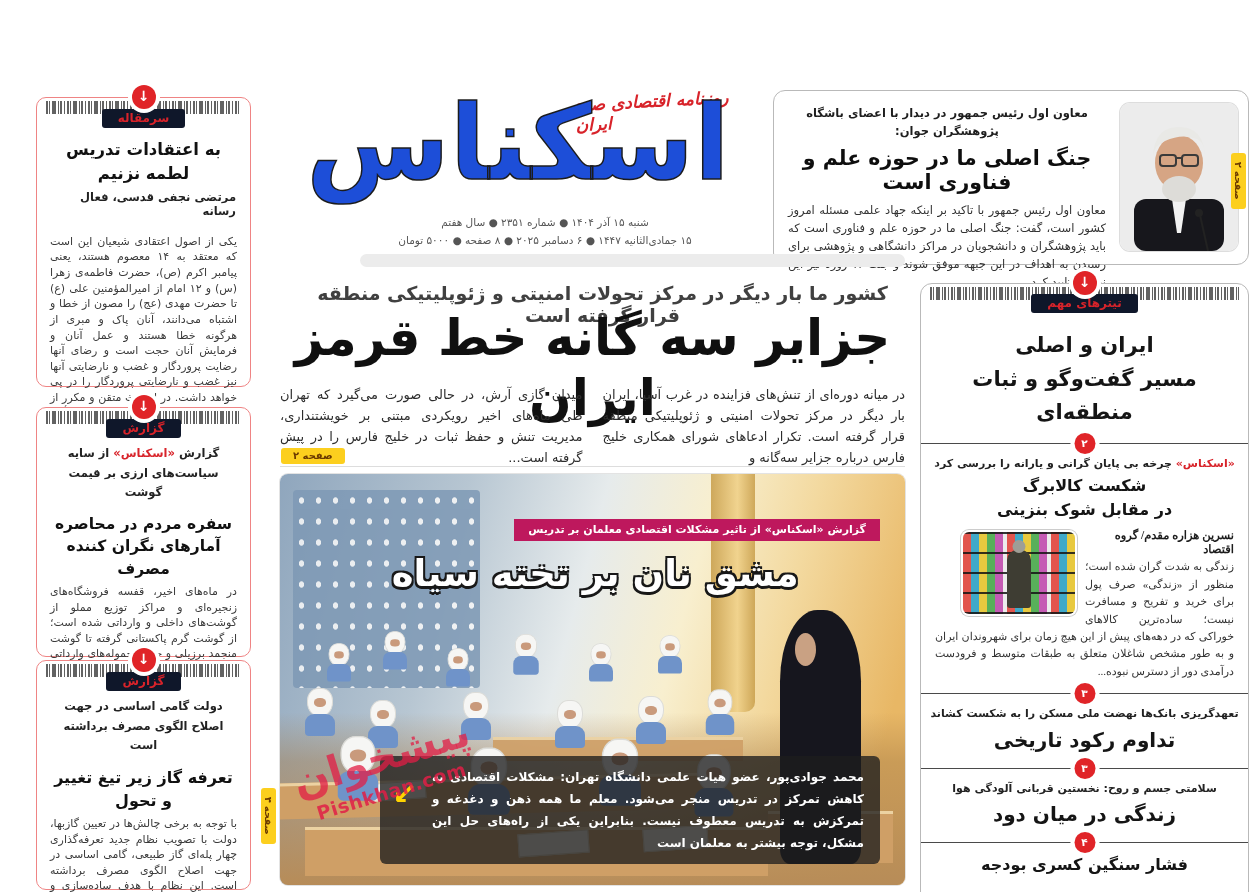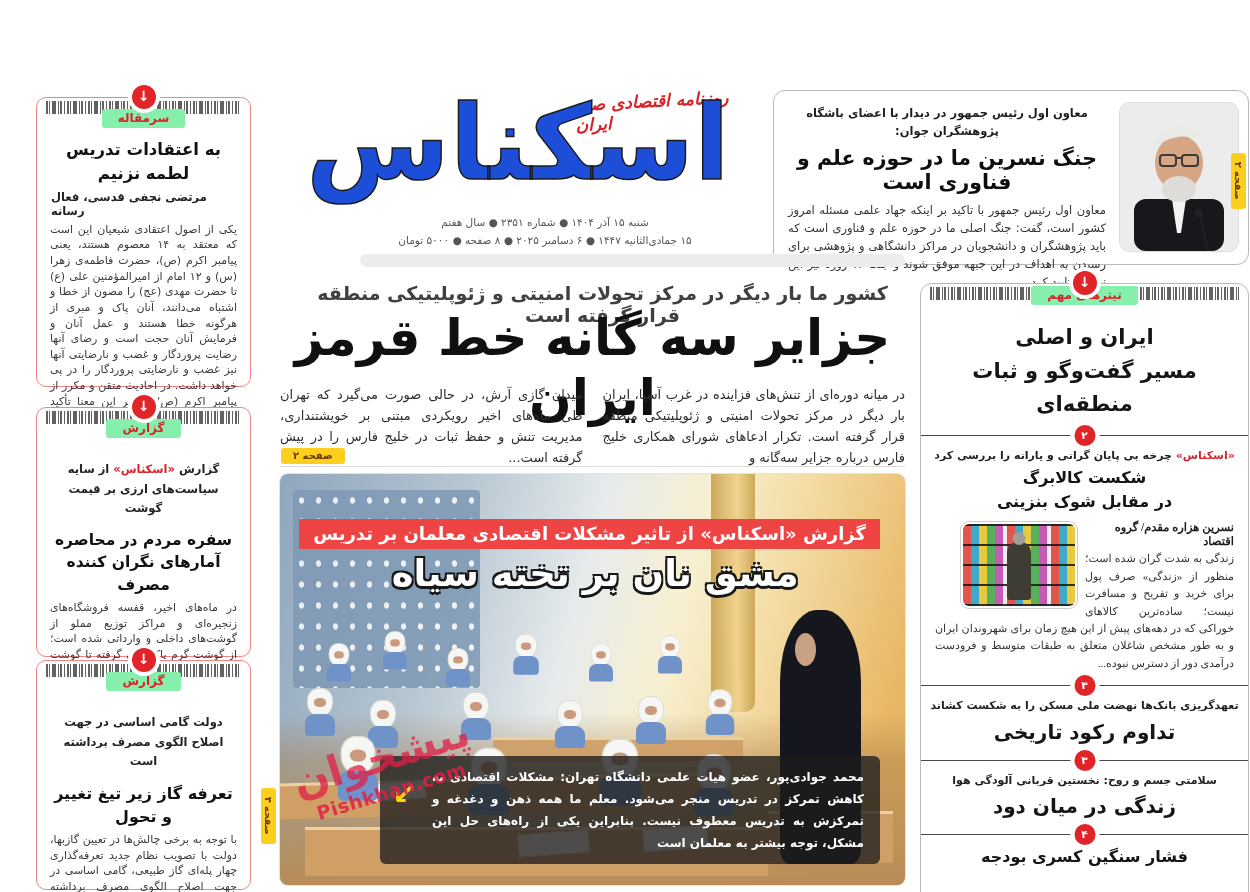--- a/index.html
+++ b/index.html
@@ -10,26 +10,26 @@
   
   .side-box{position:absolute;background:#fff;border:1.6px solid #ef8484;border-radius:10px;}
   .graybox{position:absolute;background:#fff;border:1.3px solid #b9b9b9;border-radius:12px;}
   .barcode{position:absolute;top:3px;left:9px;right:9px;height:13px;opacity:.75;
      background-image:repeating-linear-gradient(90deg,#2e2e2e 0 1px,transparent 1px 3px),
                       repeating-linear-gradient(90deg,#2e2e2e 0 2px,transparent 2px 7px);}
   .circle-arrow{position:absolute;top:-13px;left:50%;transform:translateX(-50%);
      width:24px;height:24px;border-radius:50%;background:#e02428;color:#fff;
      font-size:14px;font-weight:bold;text-align:center;line-height:23px;
      box-shadow:0 0 0 4px #fff;z-index:3;}
-  .badge{position:relative;display:inline-block;background:#86efac;color:#d8232a;
+  .badge{position:relative;display:inline-block;background:#0f172a;color:#d8232a;
      font-size:12px;font-weight:bold;padding:2px 16px 3px;border-radius:3px;z-index:2;}
   .badge-row{text-align:center;margin-top:9px;}
   .sb-title{font-size:16.5px;font-weight:900;color:#111;text-align:center;margin:10px 10px 4px;line-height:1.45;}
-  .sb-kicker{font-size:11.5px;font-weight:bold;color:#222;text-align:center;margin:22px 12px 0;line-height:1.7;}
-  .sb-byline{font-size:11.5px;font-weight:bold;color:#222;text-align:left;margin:2px 14px 4px;}
+  .sb-kicker{font-size:11.5px;font-weight:bold;color:#222;text-align:center;margin:6px 12px 0;line-height:1.7;}
+  .sb-byline{font-size:11.5px;font-weight:bold;color:#222;text-align:right;margin:2px 14px 16px;}
   .sb-body{font-size:11px;color:#3a3a3a;text-align:justify;line-height:1.42;margin:2px 13px;}
   .sb-footer{font-size:10.5px;font-weight:bold;color:#d8232a;text-align:center;margin-top:5px;}
   .sb-footer::before{content:"■ ";font-size:7px;vertical-align:2px;}
   .brand-red{color:#d8232a;}
 
   
   .tagline{left:575px;top:90px;width:195px;color:#d8232a;font-weight:bold;font-style:italic;
      font-size:17px;text-align:left;transform:rotate(-3deg);}
   .logo{left:268px;top:78px;width:500px;text-align:center;font-size:104px;line-height:1.25;
      font-weight:900;color:#1d4ed8;-webkit-text-stroke:1.5px #1c1c1c;letter-spacing:-2px;}
@@ -69,21 +69,21 @@
   .book{position:absolute;background:#f6f2e8;border:1px solid #d8cbb2;transform:rotate(-4deg);}
   .teacher{position:absolute;right:7%;bottom:5%;width:13%;height:62%;background:#16161e;
      border-radius:46% 46% 12% 12% / 28% 28% 6% 6%;}
   .teacher::after{content:"";position:absolute;left:18%;top:9%;width:26%;height:13%;
      background:#c9a183;border-radius:50%;}
   .kid{position:absolute;width:30px;height:52px;}
   .kid .scarf{width:24px;height:27px;margin:0 auto;background:#f6f6f4;border:1px solid #dcdcd8;
      border-radius:50% 50% 58% 58%;}
   .kid .scarf i{display:block;width:12px;height:9px;margin:9px auto 0;background:#c99a7c;border-radius:45%;}
   .kid .body{width:30px;height:22px;margin-top:-3px;background:#6f93c9;border-radius:9px 9px 4px 4px;}
-  .ph-banner{position:absolute;right:4%;top:11%;background:#ef4444;color:#fff;font-size:18px;
+  .ph-banner{position:absolute;right:4%;top:11%;background:#be185d;color:#fff;font-size:11px;
      font-weight:bold;padding:4px 14px 5px;}
   .ph-title{position:absolute;right:17%;top:19%;color:#fff;font-size:37px;font-weight:900;letter-spacing:-1px;
      text-shadow:-2px -2px 0 #181818,2px -2px 0 #181818,-2px 2px 0 #181818,2px 2px 0 #181818,0 3px 0 #181818;}
   .ph-caption{position:absolute;left:16%;right:4%;bottom:5%;background:rgba(30,30,30,.78);
      border-radius:6px;color:#fff;font-size:12px;font-weight:bold;line-height:1.85;
      padding:10px 16px 10px 52px;text-align:justify;}
   .ph-caption .arr{position:absolute;left:12px;top:10px;color:#ffd400;font-size:30px;font-weight:bold;}
   .wm{position:absolute;left:2%;bottom:20%;transform:rotate(-17deg);text-align:center;}
   .wm .fa{font-size:42px;font-weight:900;color:rgba(225,30,70,.75);}
   .wm .en{font-size:19px;font-weight:bold;color:rgba(225,30,70,.85);letter-spacing:.5px;}
@@ -135,21 +135,21 @@
         <rect x="40" y="52" width="16" height="11" rx="3" fill="none" stroke="#3a3a3a" stroke-width="2"></rect>
         <rect x="62" y="52" width="16" height="11" rx="3" fill="none" stroke="#3a3a3a" stroke-width="2"></rect>
         <line x1="56" y1="55" x2="62" y2="55" stroke="#3a3a3a" stroke-width="2"></line>
         <line x1="88" y1="148" x2="80" y2="112" stroke="#222" stroke-width="2"></line>
         <circle cx="79" cy="110" r="4" fill="#222"></circle>
       </svg>
     </div>
     <div class="abs vtag" style="right:2px;top:62px;">صفحه ۲</div>
     <div class="tr-text">
       <div class="tr-kicker">معاون اول رئیس جمهور در دیدار با اعضای باشگاه پژوهشگران جوان:</div>
-      <div class="tr-title">جنگ نسرین ما در حوزه علم و فناوری است</div>
+      <div class="tr-title">جنگ اصلی ما در حوزه علم و فناوری است</div>
       <div class="tr-body">معاون اول رئیس جمهور با تاکید بر اینکه جهاد علمی مسئله امروز کشور است، گفت: جنگ اصلی ما در حوزه علم و فناوری است که باید پژوهشگران و دانشجویان در مراکز دانشگاهی و پژوهشی برای رسیدن به اهداف در این جبهه موفق شوند و جنگ ۱۲ روزه نیز این نظر را تایید کرد...</div>
     </div>
   </div>
 
   <div class="abs graystrip"></div>
   <div class="abs lead-kicker">کشور ما بار دیگر در مرکز تحولات امنیتی و ژئوپلیتیکی منطقه قرار گرفته است</div>
   <div class="abs lead-title">جزایر سه گانه خط قرمز ایران</div>
   <div class="abs lede">
     <div>در میانه دوره‌ای از تنش‌های فزاینده در غرب آسیا، ایران بار دیگر در مرکز تحولات امنیتی و ژئوپلیتیکی منطقه قرار گرفته است. تکرار ادعاهای شورای همکاری خلیج فارس درباره جزایر سه‌گانه و</div>
     <div>میدان گازی آرش، در حالی صورت می‌گیرد که تهران طی ماه‌های اخیر رویکردی مبتنی بر خویشتنداری، مدیریت تنش و حفظ ثبات در خلیج فارس را در پیش گرفته است...</div>
@@ -307,21 +307,21 @@
     <div class="badge-row"><span class="badge">گزارش</span></div>
     <div class="sb-kicker">دولت گامی اساسی در جهت اصلاح الگوی مصرف برداشته است</div>
     <div class="sb-title" style="font-size:16px;">تعرفه گاز زیر تیغ تغییر و تحول</div>
     <div class="sb-body">با توجه به برخی چالش‌ها در تعیین گازبها، دولت با تصویب نظام جدید تعرفه‌گذاری چهار پله‌ای گاز طبیعی، گامی اساسی در جهت اصلاح الگوی مصرف برداشته است. این نظام با هدف ساده‌سازی و ایجاد عدالت در مصرف، جایگزین نظام ۱۲ پله‌ای سابق شده و اکنون بر اساس میانگین مصرف هر شهر محاسبه می‌شود...</div>
 
   </div>
 
   <div class="graybox rc">
     <div class="barcode"></div>
     <div class="circle-arrow">↓</div>
-    <div class="badge-row" style="margin-top:0;"><span class="badge">تیترهای مهم</span></div>
+    <div class="badge-row" style="margin-top:8px;"><span class="badge">تیترهای مهم</span></div>
 
     <div class="rc-title1">
       <div>ایران و اصلی</div>
       <div>مسیر گفت‌وگو و ثبات منطقه‌ای</div>
     </div>
     <div class="rc-divider">
       <span class="num-circle">۲</span>
     </div>
 
     <div class="rc-kicker"><span class="brand-red">«اسکناس»</span><span> چرخه بی پایان گرانی و یارانه را بررسی کرد</span></div>

